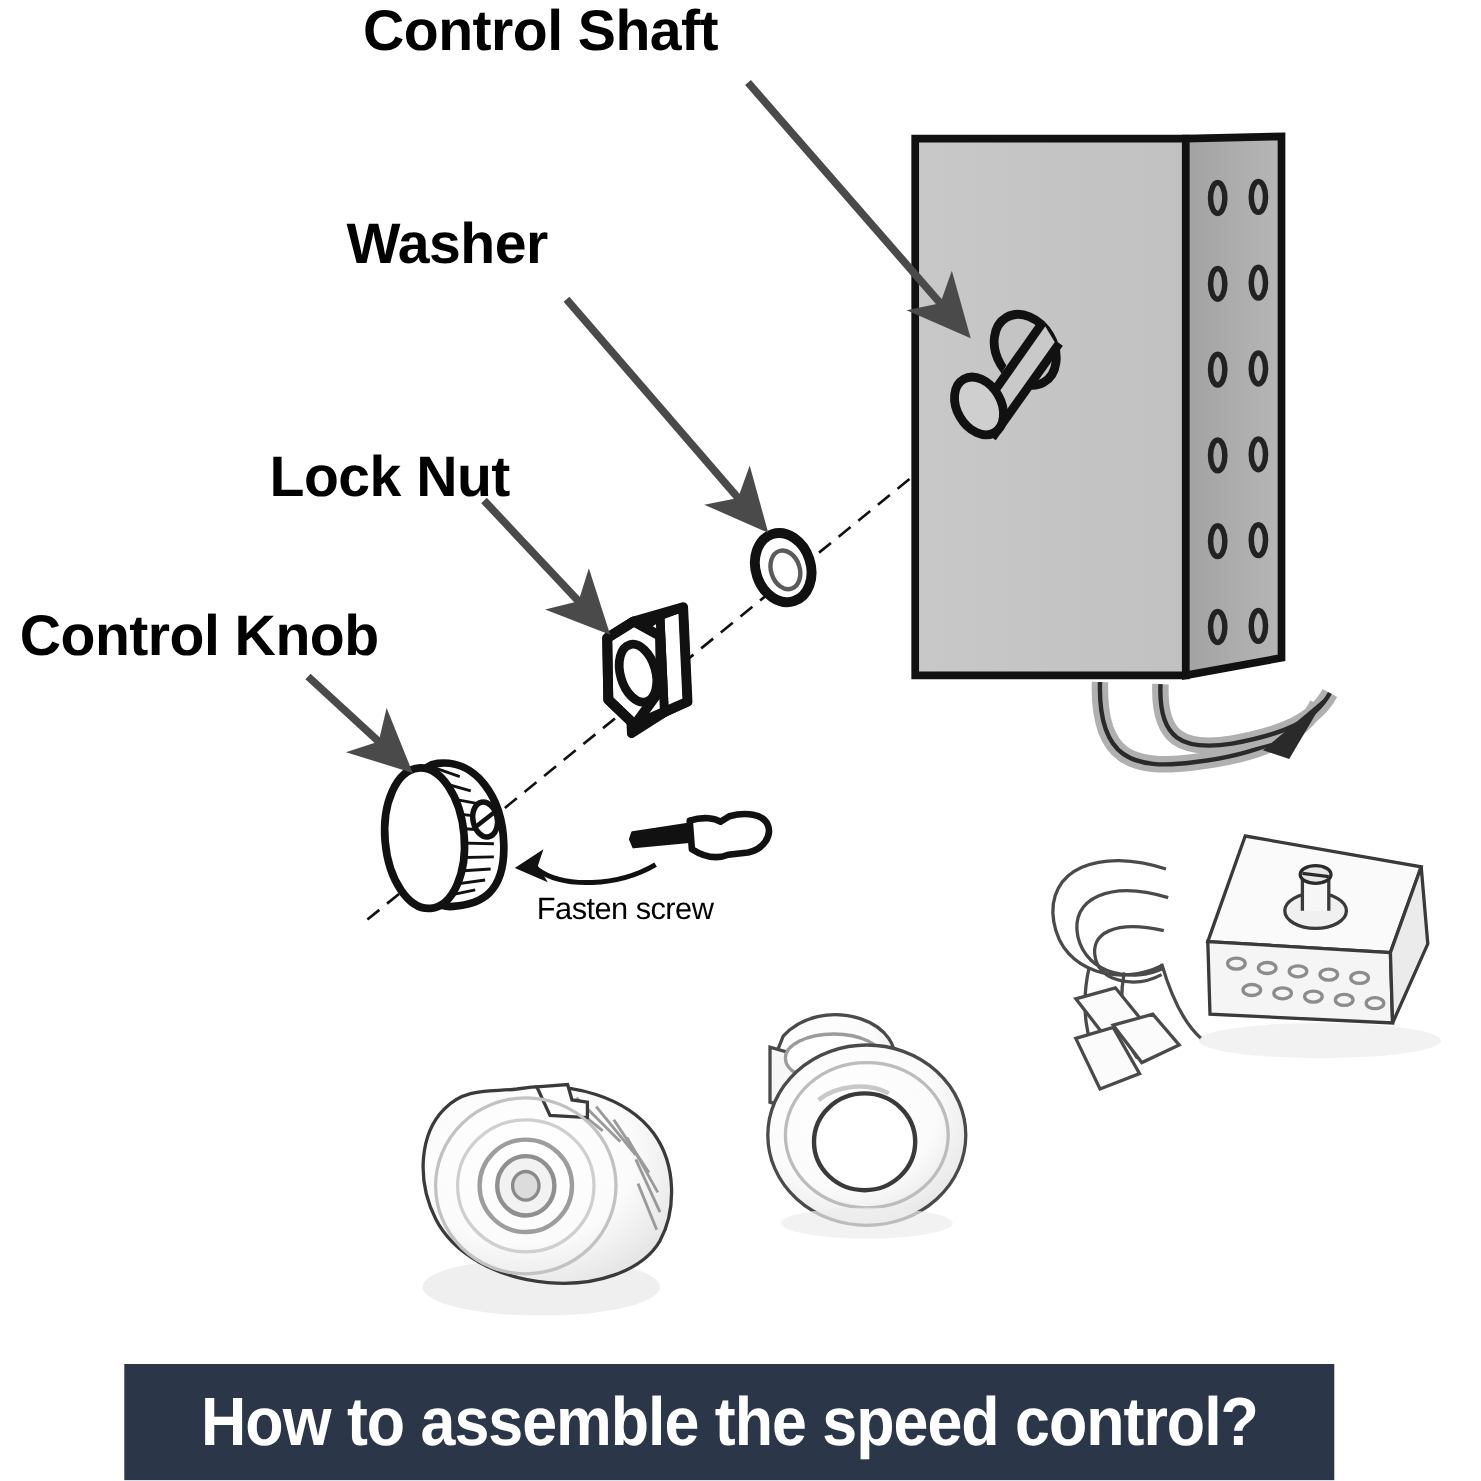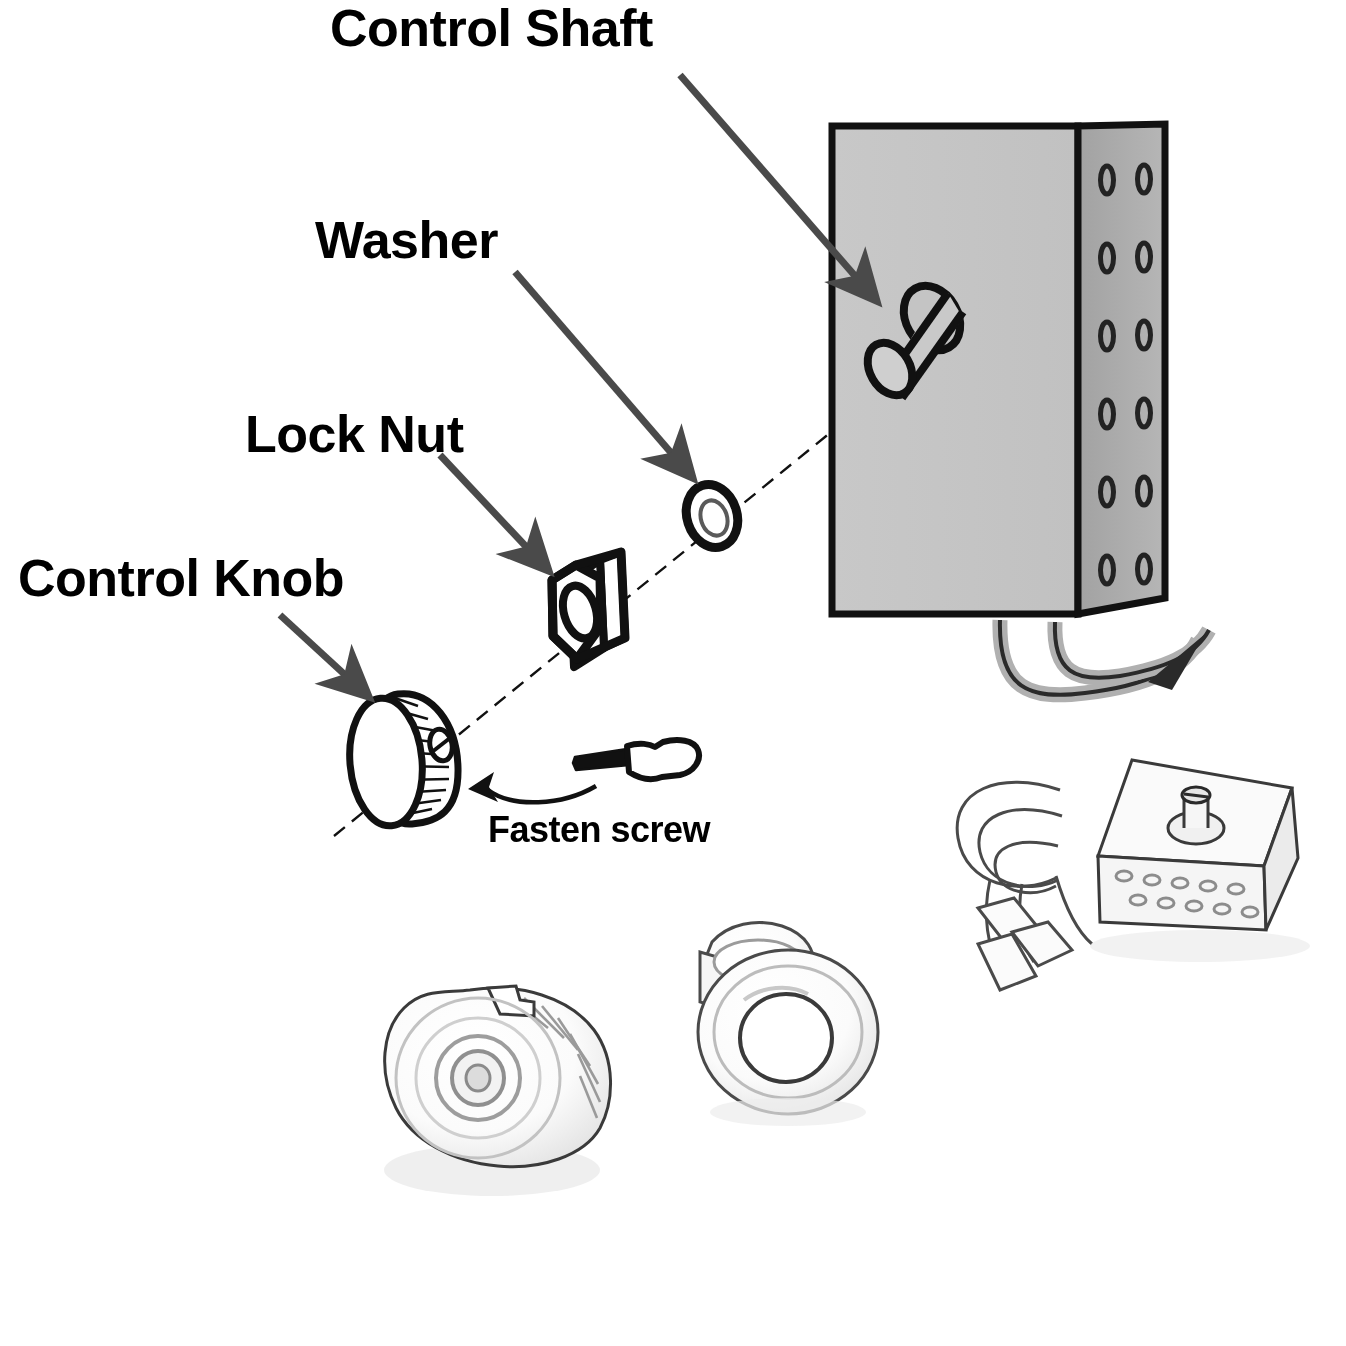--- a/index.html
+++ b/index.html
@@ -26,21 +26,21 @@
   }
   .label {
     position: absolute;
     color: #000000;
     font-weight: 700;
     line-height: 1;
     white-space: nowrap;
     letter-spacing: -0.5px;
   }
   .label-big { font-size: 52px; }
-  .label-small { font-size: 36px; font-weight: 700; }
+  .label-small { font-size: 28px; font-weight: 400; }
 
   #banner {
     position: absolute;
     left: 113px;
     top: 1240px;
     width: 1100px;
     height: 106px;
     background: #2b3648;
     display: flex;
     align-items: center;
@@ -266,22 +266,25 @@
       <path d="M1184,828 L1184,800 C1184,788 1208,788 1208,800 L1208,828" fill="#f6f6f6" stroke="#3a3a3a" stroke-width="3"></path>
       <ellipse cx="1196" cy="795" rx="14" ry="8" fill="#e6e6e6" stroke="#2a2a2a" stroke-width="3"></ellipse>
       <line x1="1184" y1="794" x2="1208" y2="797" stroke="#2a2a2a" stroke-width="3"></line>
 
       <ellipse cx="1200" cy="946" rx="110" ry="16" fill="#ededed" opacity="0.7"></ellipse>
     </g>
   </svg>
 
   <div class="label label-big" style="left:330px; top:2px;">Control Shaft</div>
 
-  <div class="label label-big" style="left:315px; top:214px;text-align:center;">Washer</div>
+  <div class="label label-big" style="left:315px; top:196px;text-align:center;">Washer</div>
 
   <div class="label label-big" style="left:245px; top:394px;margin-top:14px;">Lock Nut</div>
 
   <div class="label label-big" style="left:18px; top:552px;text-align:right;">Control Knob</div>
 
   <div class="label label-small" style="left:488px; top:812px;">Fasten screw</div>
 
+  <div id="banner">
+    <span id="banner-text">How to assemble the speed control?</span>
+  </div>
 
 </div>
 
 </body></html>

